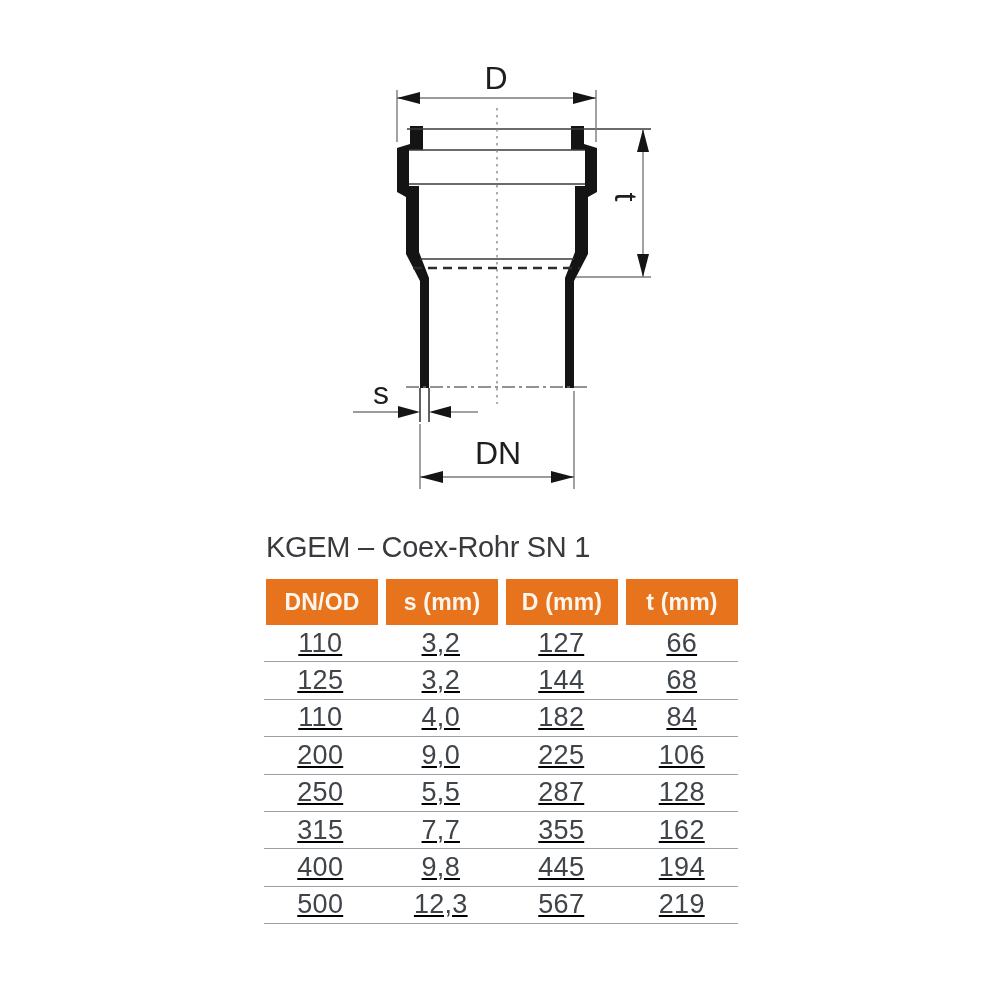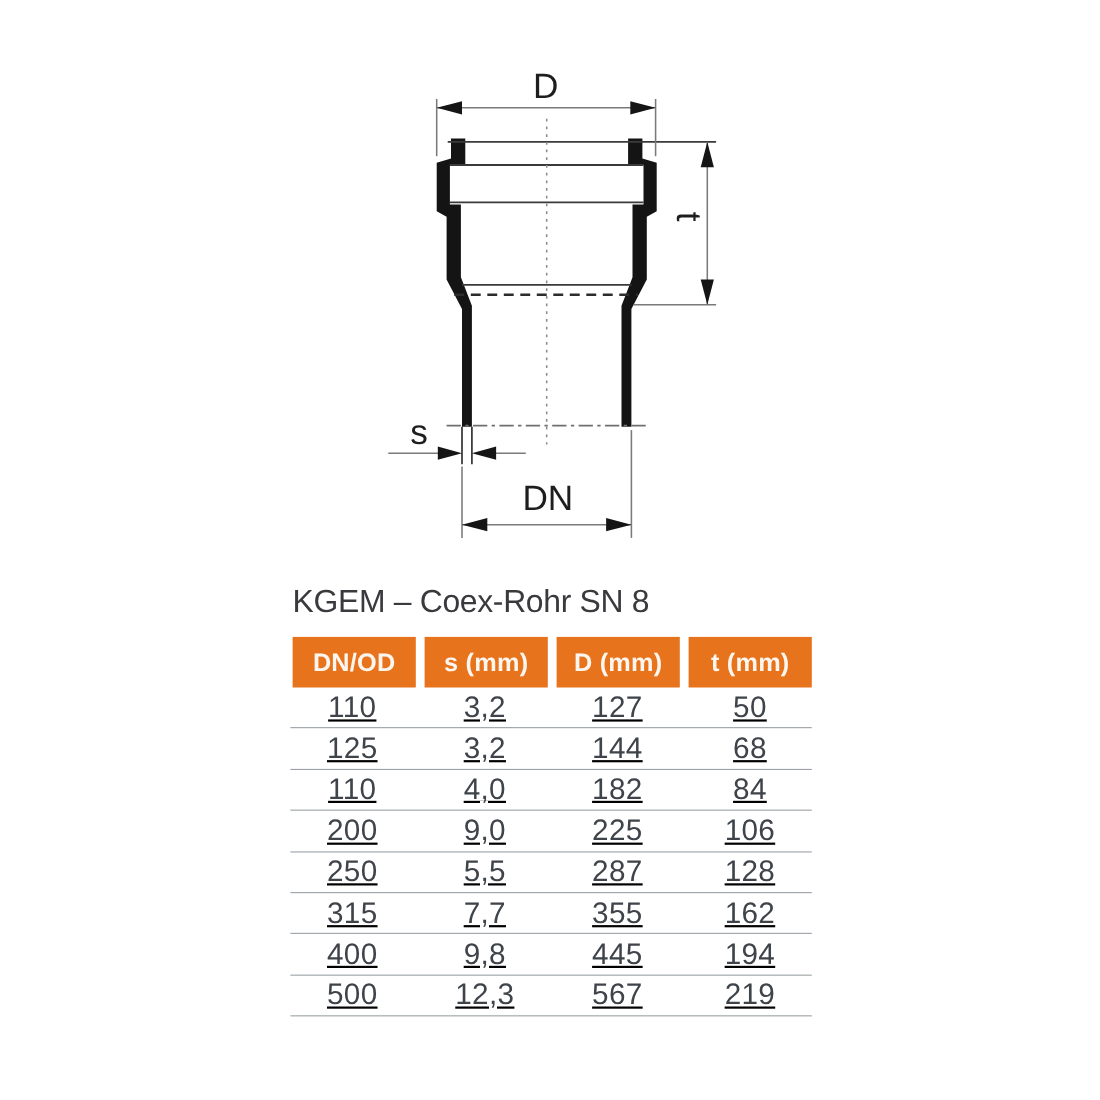--- a/index.html
+++ b/index.html
@@ -82,35 +82,35 @@
     <g stroke="#7a7a7a" stroke-width="1.4">
       <line x1="420" y1="424" x2="420" y2="489"></line>
       <line x1="574" y1="391" x2="574" y2="489"></line>
       <line x1="420" y1="477" x2="574" y2="477"></line>
     </g>
     <polygon fill="#151515" points="420,477 443,471 443,483"></polygon>
     <polygon fill="#151515" points="574,477 551,471 551,483"></polygon>
     <text class="dim-label" x="498" y="464" text-anchor="middle">DN</text>
   </svg>
 
-  <div class="title">KGEM – Coex-Rohr SN 8</div>
+  <div class="title">KGEM – Coex-Rohr SN 1</div>
 
   <div class="thead">
     <div class="th">DN/OD</div>
     <div class="th">s (mm)</div>
     <div class="th">D (mm)</div>
     <div class="th">t (mm)</div>
   </div>
 
   <div class="tbody">
     <div class="trow">
       <div class="td">110</div>
       <div class="td">3,2</div>
       <div class="td">127</div>
-      <div class="td">50</div>
+      <div class="td">66</div>
     </div>
     <div class="trow">
       <div class="td">125</div>
       <div class="td">3,2</div>
       <div class="td">144</div>
       <div class="td">68</div>
     </div>
     <div class="trow">
       <div class="td">110</div>
       <div class="td">4,0</div>

